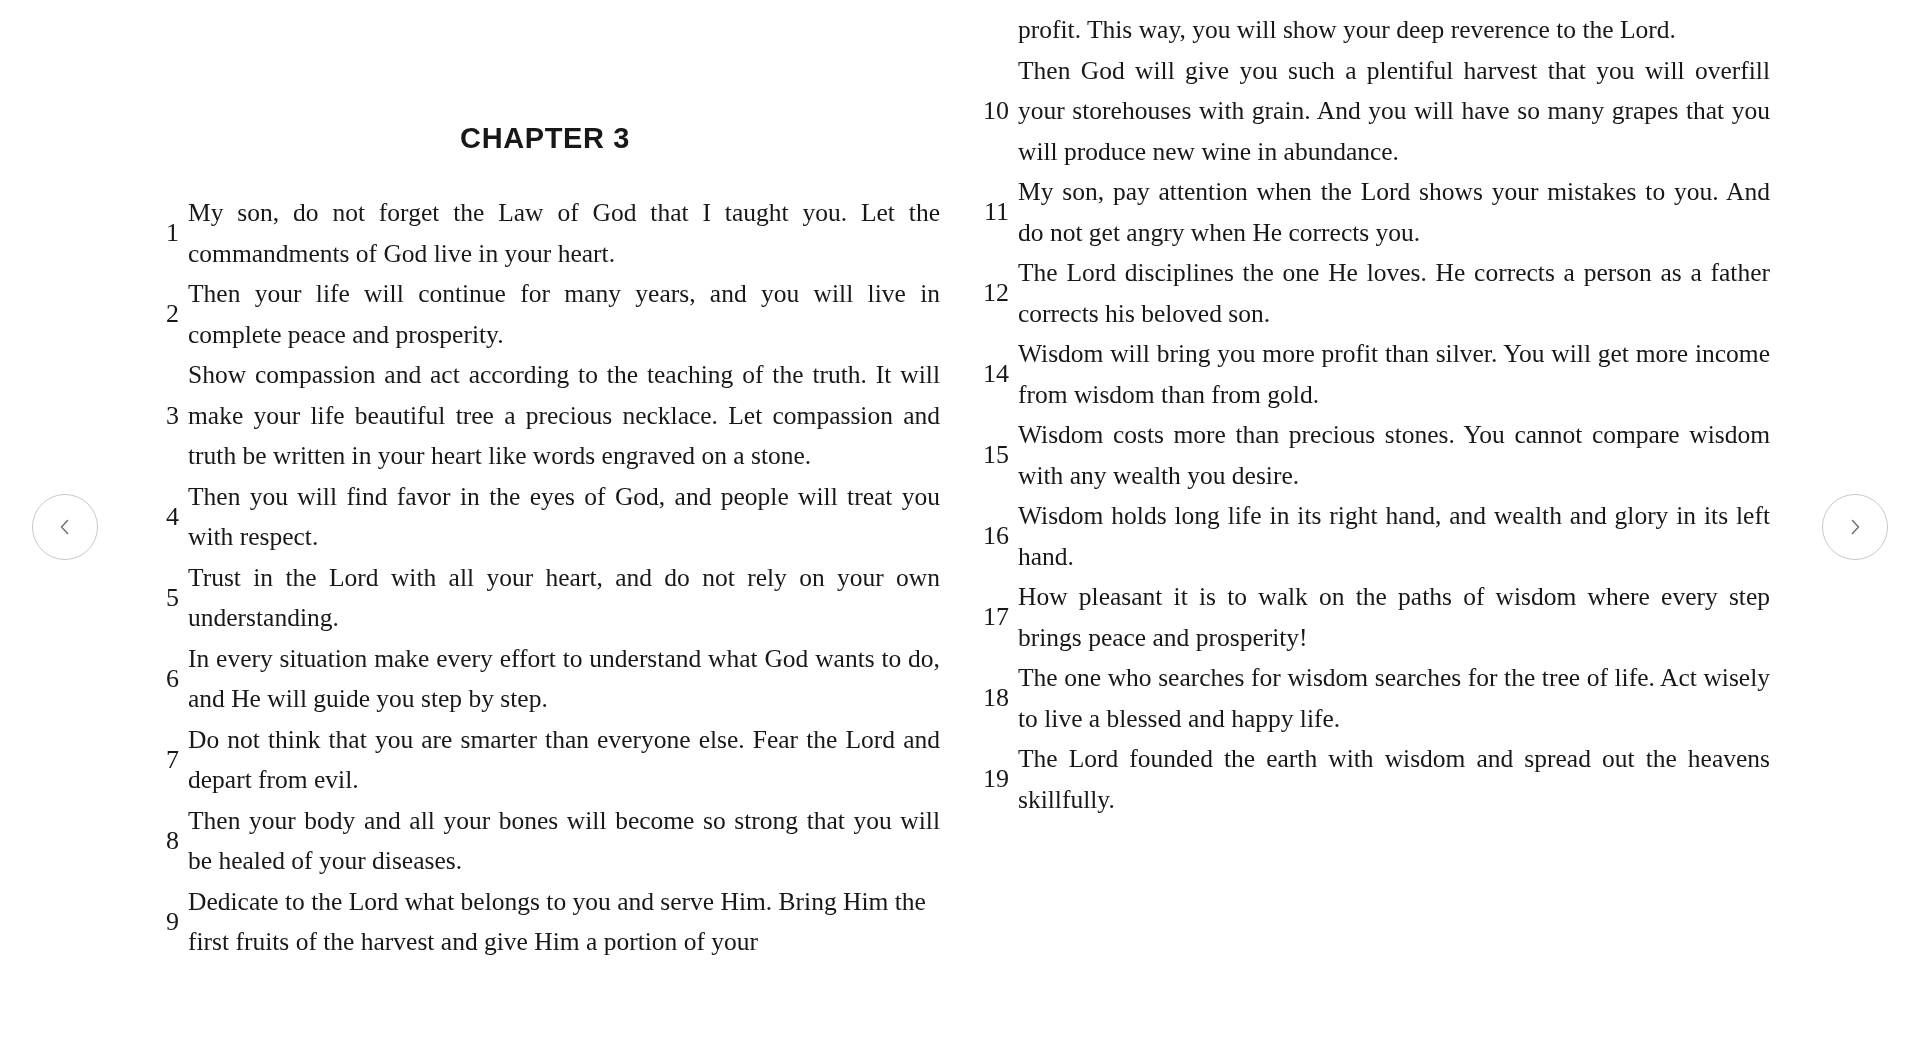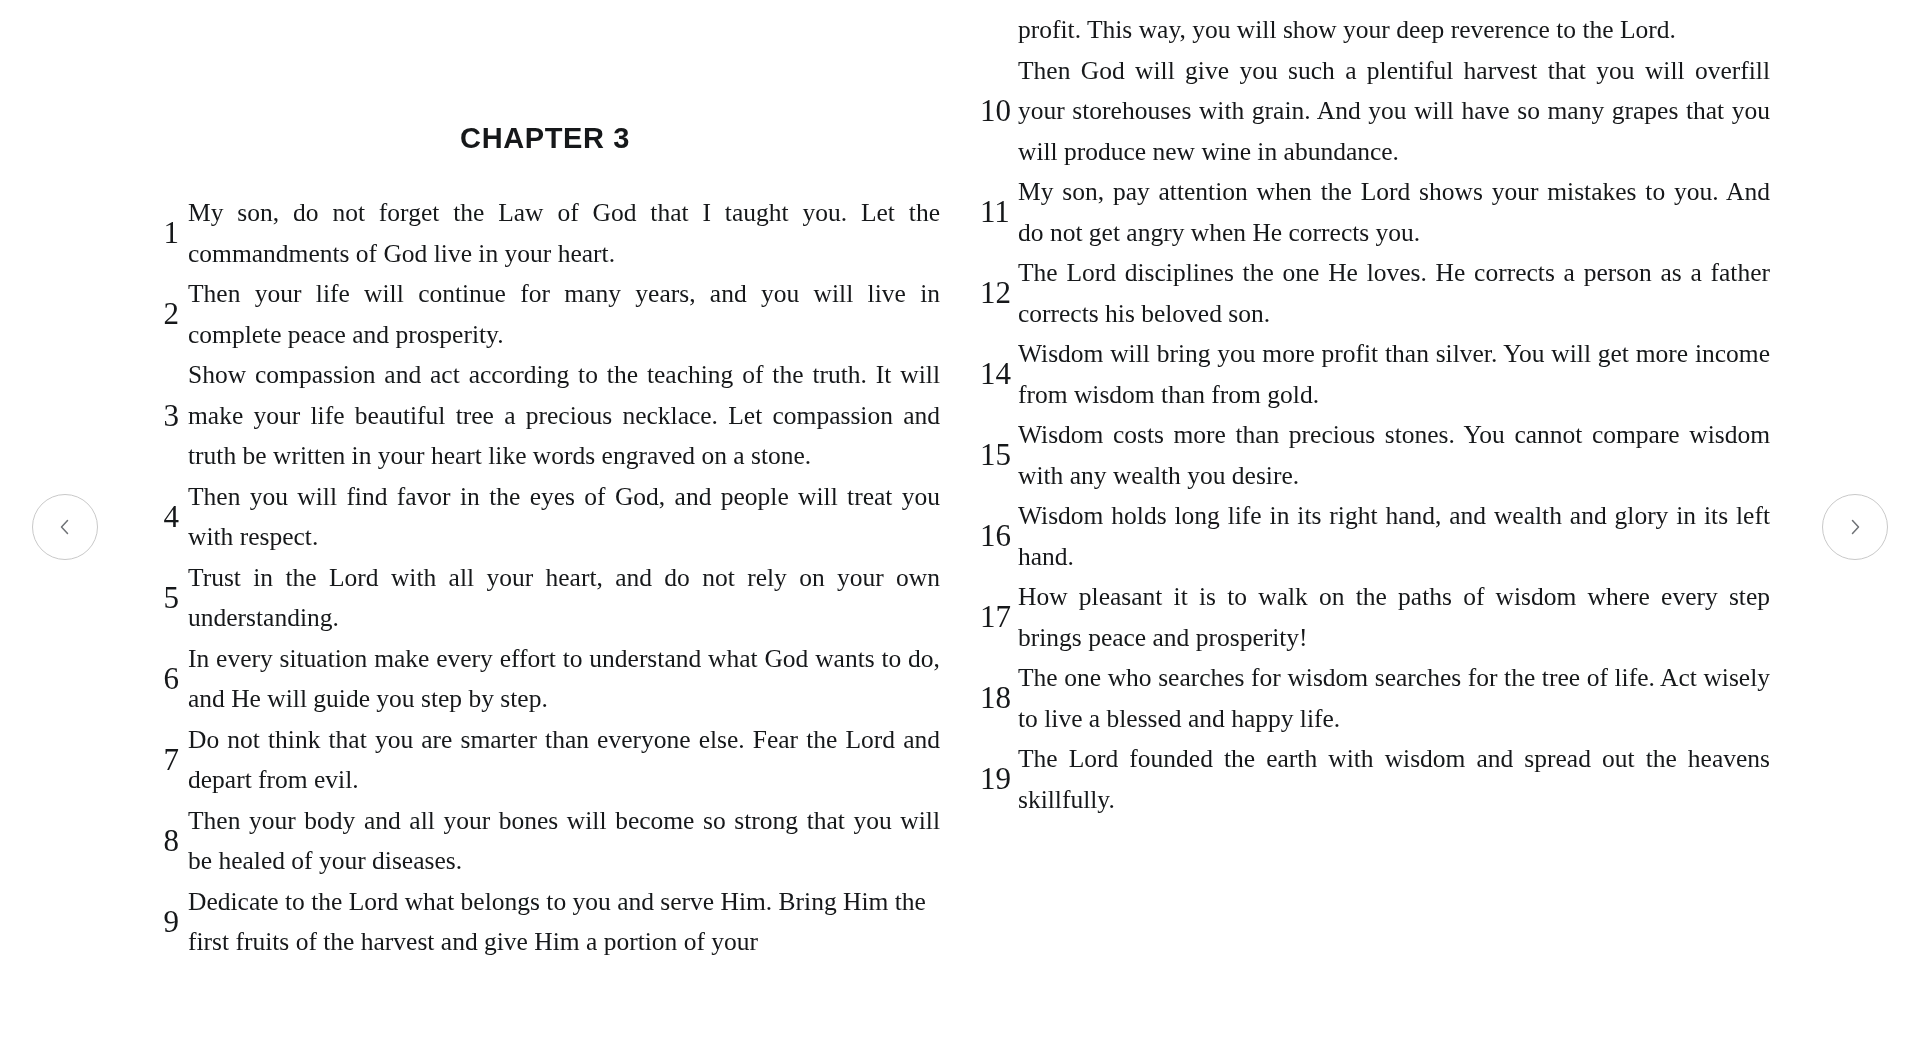--- a/index.html
+++ b/index.html
@@ -90,21 +90,21 @@
     font-size: 25.5px;
     line-height: 40.5px;
     margin: 0;
   }
   .verse-num {
     flex: 0 0 38px;
     width: 38px;
     text-align: right;
     padding-right: 9px;
     box-sizing: border-box;
-    font-size: 31px;
+    font-size: 26px;
     line-height: 40.5px;
     color: #16181a;
     white-space: nowrap;
   }
   .verse-num.is-blank {
     visibility: hidden;
   }
   .verse-text {
     flex: 1 1 auto;
     text-align: justify;

